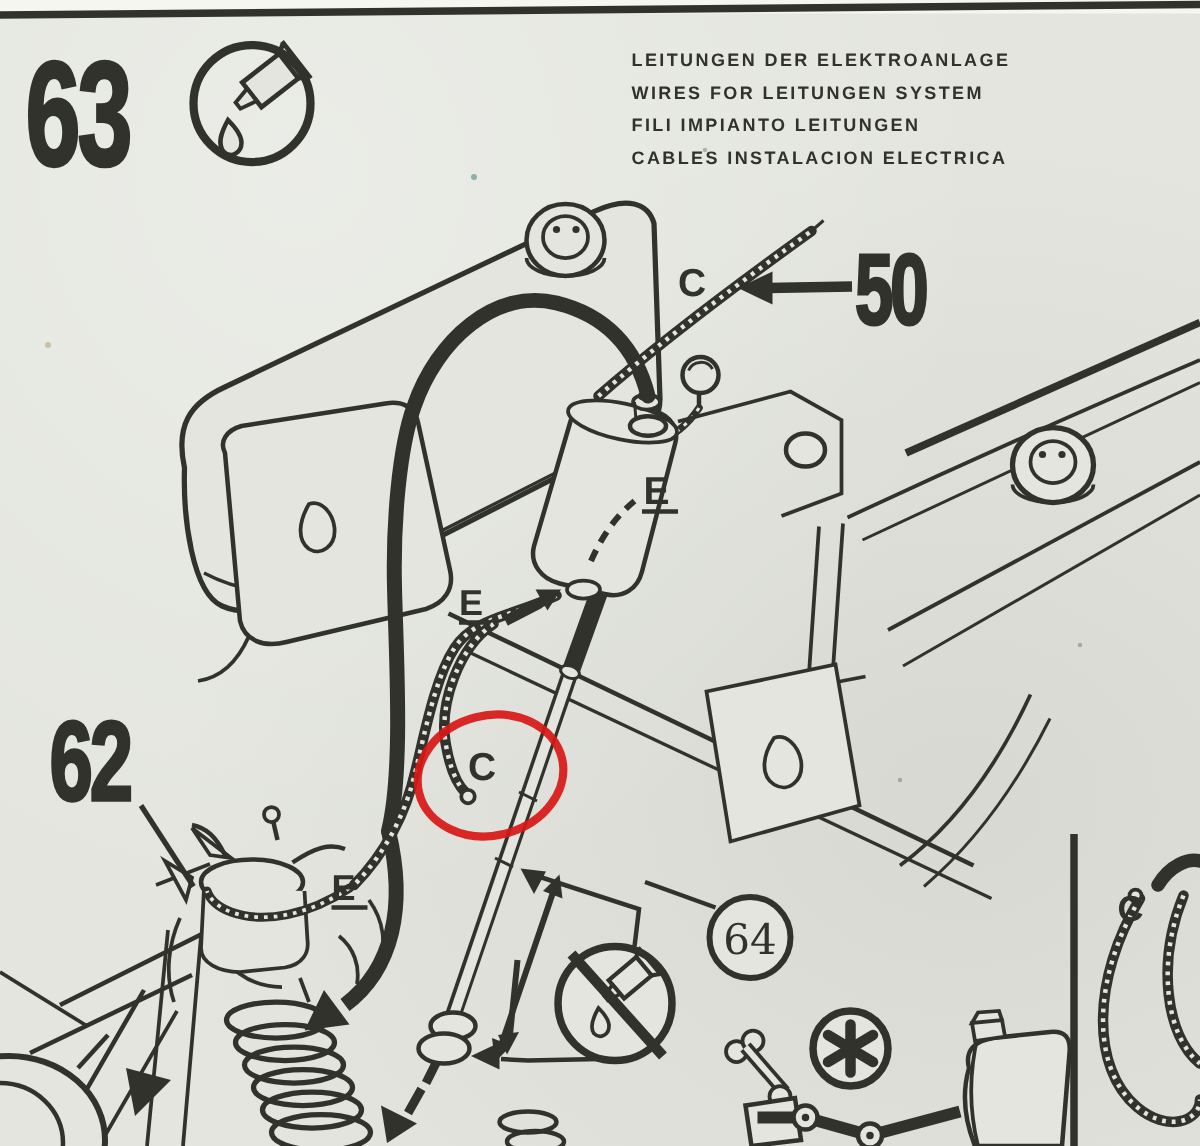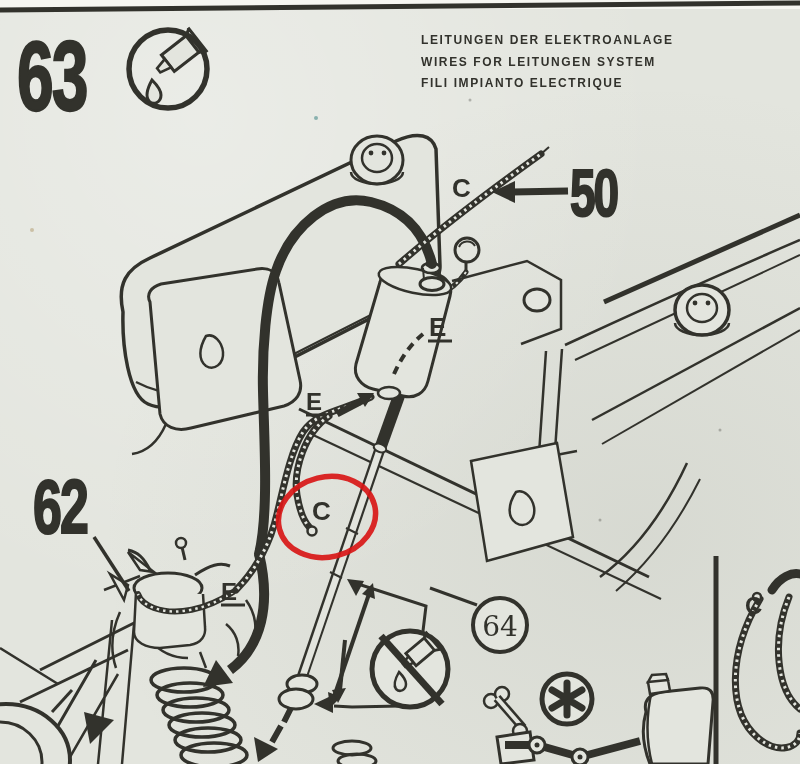--- a/index.html
+++ b/index.html
@@ -273,15 +273,16 @@
 
   <g>
     <rect x="0" y="0" width="800" height="9" fill="var(--edge-white,#f6f6f1)"></rect>
     <path class="ink" stroke-width="5" d="M0,10 L800,3"></path>
   </g>
 </svg>
 
 <div class="titles">
   <div>LEITUNGEN DER ELEKTROANLAGE</div>
   <div>WIRES FOR LEITUNGEN SYSTEM</div>
-  <div>FILI IMPIANTO ELECTRIQUE</div>
+  <div>FILI IMPIANTO LEITUNGEN</div>
+  <div>CABLES INSTALACION ELECTRICA</div>
 </div>
 </div>
 
 </body></html>

